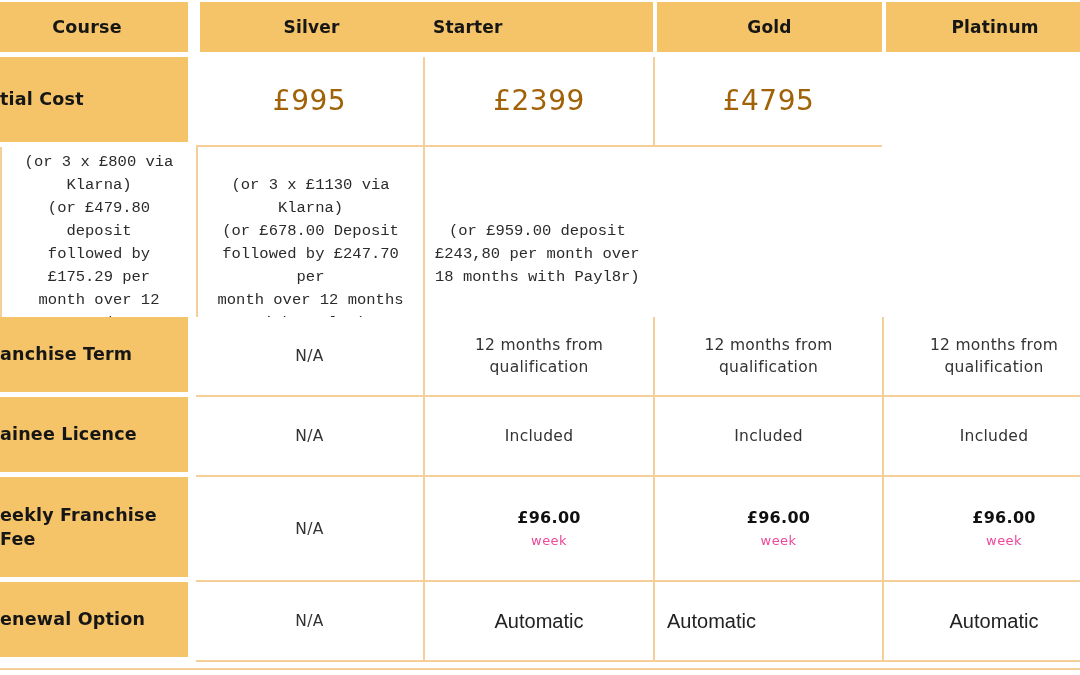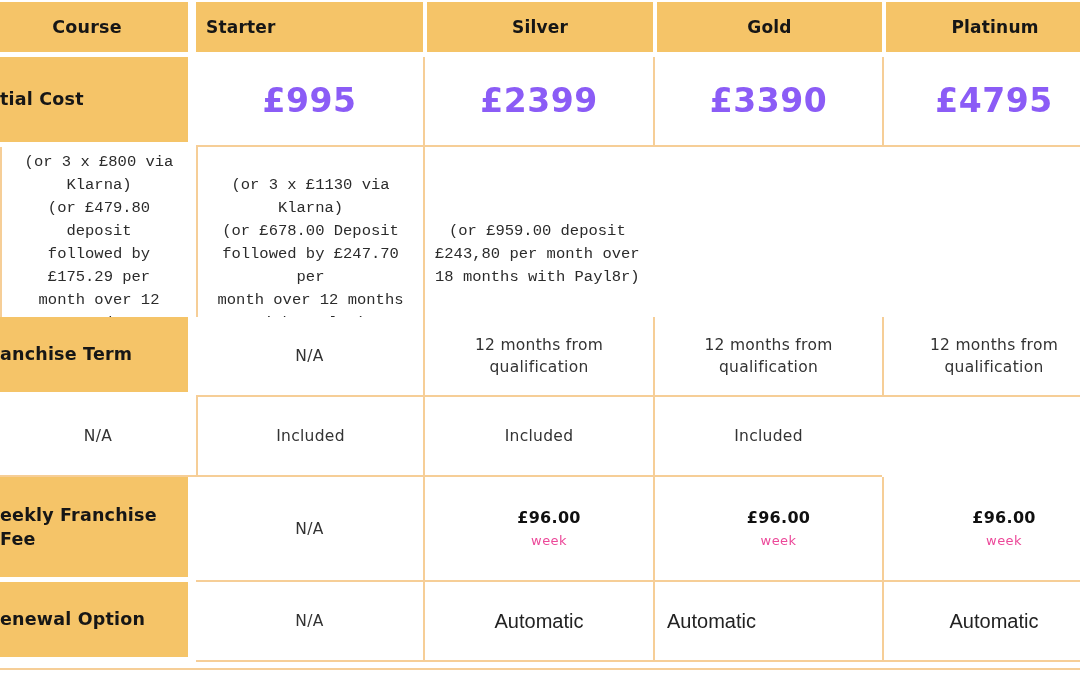--- a/index.html
+++ b/index.html
@@ -28,51 +28,50 @@
 
   .hcell{background:var(--cell-bg);border-bottom:5px solid #fff;display:flex;align-items:center;
          justify-content:center;font-weight:bold;font-size:17px;color:var(--text-dark);letter-spacing:.2px;}
   .h-start{justify-content:flex-start;padding-left:10px;}
   .hsep{border-left:4px solid #fff;}
 
   .dcell{background:#fff;border-bottom:2px solid var(--line);display:flex;align-items:center;
          justify-content:center;font-size:16px;color:var(--text-body);text-align:center;
          white-space:pre-line;line-height:1.4;}
   .bl{border-left:2px solid var(--line);}
-  .price{font-size:33px;font-weight:bold;color:#8b5cf6;letter-spacing:.5px;}
+  .price{font-size:28px;font-weight:normal;color:#a16207;letter-spacing:.5px;}
   .pay{font-family:Liberation Mono, monospace;font-size:15.5px;line-height:23px;
        justify-content:flex-start;text-align:center;padding:4px 10px;color:#2b2b2b;}
   .term{font-size:15.5px;line-height:22px;letter-spacing:.3px;color:#333;}
   .fee{flex-direction:column;gap:3px;padding-left:20px;}
   .fee-amt{font-weight:bold;font-size:16px;color:#101010;letter-spacing:.3px;}
   .fee-unit{font-size:13px;color:#ec4899;letter-spacing:.4px;}
   .auto{font-family:"Liberation Sans",sans-serif;font-size:20px;color:#222;}
   .auto-left{justify-content:flex-start;padding-left:12px;}
 
   .bottom-line{position:absolute;left:0;top:668px;width:1080px;height:2px;background:var(--line);}
 </style>
 </head>
 <body>
 
 <div class="page">
   <div class="table">
 
     <div class="row r-head">
       <div class="lbl head-lbl">Course</div>
+      <div class="hcell hsep">Silver</div>
       <div class="hcell h-start">Starter</div>
-      <div class="hcell hsep">Silver</div>
       <div class="hcell hsep">Gold</div>
       <div class="hcell hsep">Platinum</div>
     </div>
 
     <div class="row r-cost">
       <div class="lbl">tial Cost</div>
       <div class="dcell price">£995</div>
       <div class="dcell price bl">£2399</div>
-      <div class="dcell price bl">£3390</div>
       <div class="dcell price bl">£4795</div>
     </div>
 
     <div class="row r-pay">
       <div class="dcell pay bl">(or 3 x £800 via Klarna)
 (or £479.80 deposit
 followed by £175.29 per
 month over 12 months
 with Payl8r)</div>
       <div class="dcell pay bl">(or 3 x £1130 via Klarna)
@@ -90,20 +89,21 @@
       <div class="dcell term">N/A</div>
       <div class="dcell term bl">12 months from
 qualification</div>
       <div class="dcell term bl">12 months from
 qualification</div>
       <div class="dcell term bl">12 months from
 qualification</div>
     </div>
 
     <div class="row r-lic">
+      <div class="lbl">ainee Licence</div>
       <div class="dcell term">N/A</div>
       <div class="dcell term bl">Included</div>
       <div class="dcell term bl">Included</div>
       <div class="dcell term bl">Included</div>
     </div>
 
     <div class="row r-fee">
       <div class="lbl">eekly Franchise Fee</div>
       <div class="dcell term">N/A</div>
       <div class="dcell bl fee">

